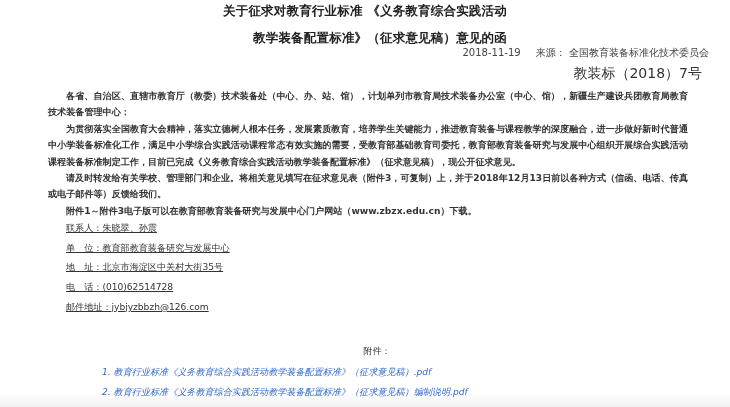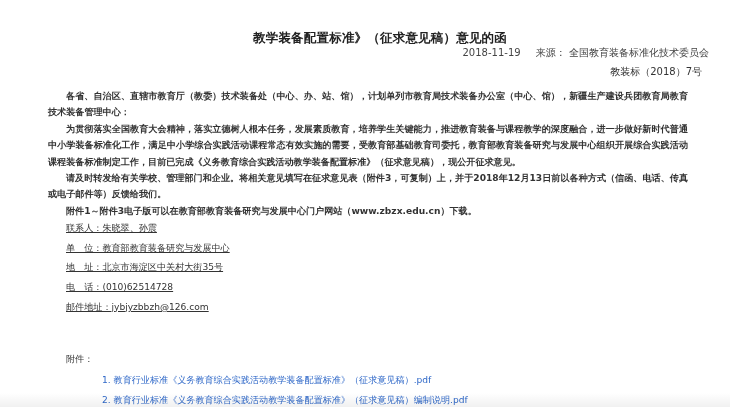--- a/index.html
+++ b/index.html
@@ -17,45 +17,46 @@
     }
     .title.l1 { top: 3px; }
     .title.l2 { top: 30px; margin-left: 15px; }
     .meta {
       position: absolute; top: 46px; right: 21px;
       font-size: 10px; color: #444; white-space: nowrap;
     }
     .meta .date { margin-right: 12px; }
     .docno {
       position: absolute; top: 65px; right: 28px;
-      font-size: 10px; color: #333;
+      font-size: 14px; color: #333;
     }
     .body {
       position: absolute; left: 48px; top: 88px; width: 640px;
       font-size: 9.1px; line-height: 16.4px; color: #333;
     }
     .p { text-indent: 18px; text-align: justify; font-weight: bold; }
     .contact { padding-left: 18px; }
     .contact .row { height: 19.6px; line-height: 19.6px; text-decoration: underline; }
-    .attach-label { padding-left: 18px; margin-top: 32px; height: 20px; line-height: 20px; }
+    .attach-label { padding-left: 18px; margin-top: 24px; height: 20px; line-height: 20px; text-align: center; }
     .attach-list { padding-left: 54px; margin-top: 2px; }
     .attach-list a {
       display: block; color: #2f68c8; text-decoration: none;
-      height: 19.6px; line-height: 19.6px;
+      height: 19.6px; line-height: 19.6px; font-style: italic;
     }
     .bottom-fade {
       position: absolute; left: 0; bottom: 0; width: 730px; height: 14px;
       background: linear-gradient(to bottom, rgba(0,0,0,0), rgba(0,0,0,0.06));
       pointer-events: none;
     }
   </style>
 </head>
 <body>
 
 <div class="page">
+  <div class="title l1">关于征求对教育行业标准 《义务教育综合实践活动</div>
   <div class="title l2">教学装备配置标准》（征求意见稿）意见的函</div>
 
   <div class="meta">
     <span class="date">2018-11-19</span>
     <span>来源：</span>
     <span>全国教育装备标准化技术委员会</span>
   </div>
 
   <div class="docno">教装标（2018）7号</div>
 

